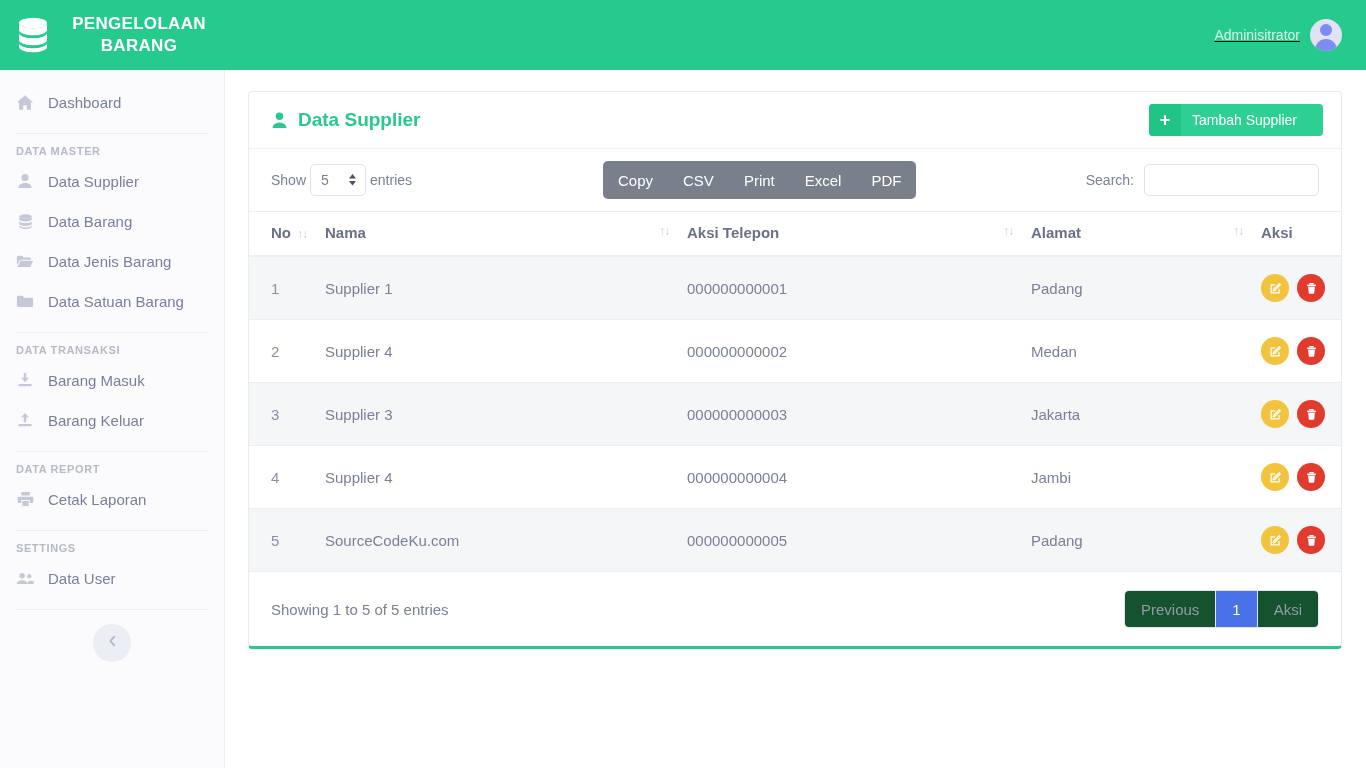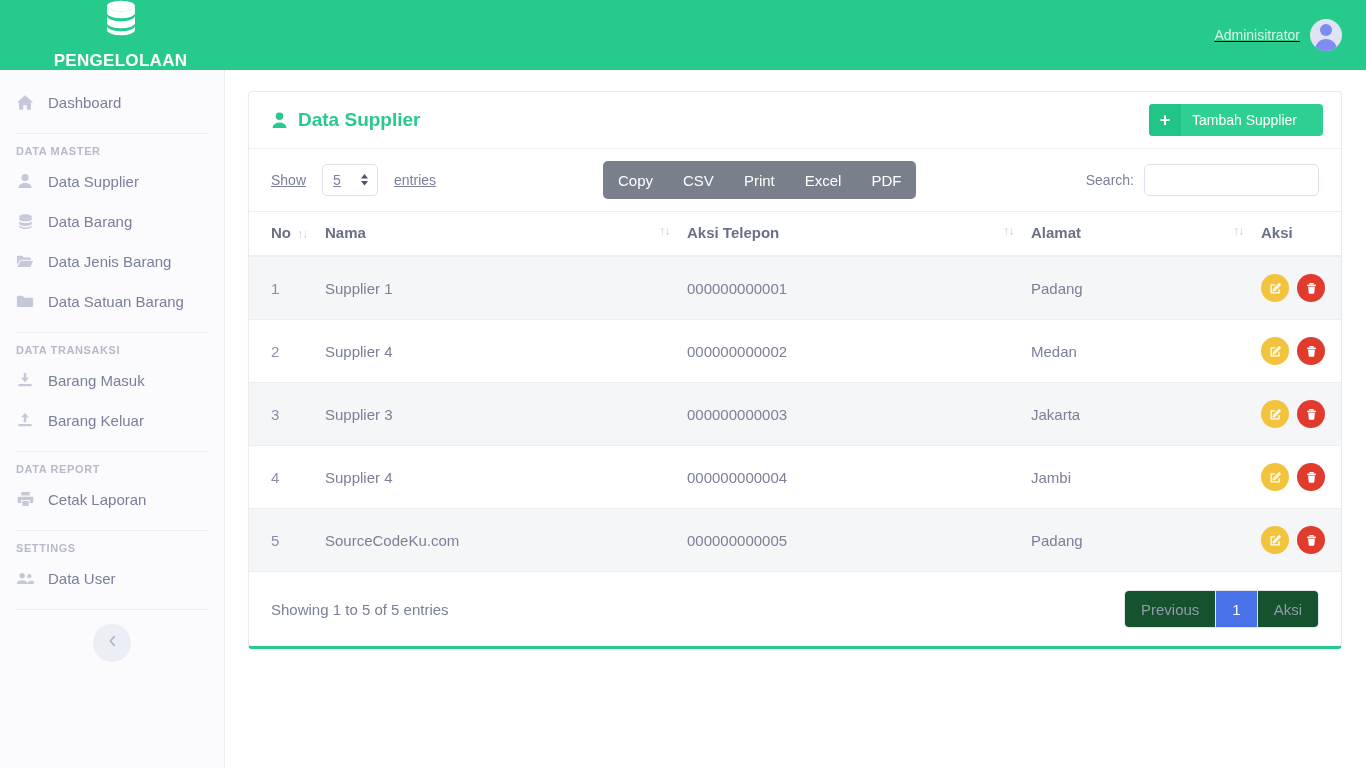--- a/index.html
+++ b/index.html
@@ -15,21 +15,20 @@
   .topbar {
     position: absolute; top: 0; left: 0;
     width: 1366px; height: 70px;
     background: #26ca8d;
     display: flex; align-items: center;
   }
   .brand {
     width: 225px; height: 70px;
     display: flex; align-items: center; gap: 14px;
     padding-left: 16px;
-    flex-direction: column;
   }
   .brand-logo { width: 34px; height: 36px; flex: 0 0 34px; }
   .brand-text {
     color: #ffffff; font-size: 17px; font-weight: bold;
     line-height: 22px; letter-spacing: 0.3px; text-align: center;
     width: 150px;
   }
   .topbar-right {
     margin-left: auto; display: flex; align-items: center; gap: 10px;
     padding-right: 24px;
@@ -126,22 +125,22 @@
   .btn-add .add-label {
     color: #ffffff; font-size: 14px; padding: 0 26px 0 11px;
   }
 
   
   .toolbar {
     height: 62px; display: flex; align-items: center;
     padding: 0 22px; position: relative;
   }
   .show-entries {
-    display: flex; align-items: center; gap: 16px;
-    color: #7a7f9a; font-size: 14px; text-decoration: underline;
+    display: flex; align-items: center; gap: 4px;
+    color: #7a7f9a; font-size: 14px;
   }
   .len-select {
     position: relative; width: 56px; height: 32px;
     border: 1px solid #dfe2ec; border-radius: 5px;
     background: #fff; display: flex; align-items: center;
     padding-left: 10px; cursor: pointer;
   }
   .len-select .len-val { color: #7a7f9a; font-size: 14px; }
   .len-select .spin {
     position: absolute; right: 8px; top: 50%; transform: translateY(-50%);

